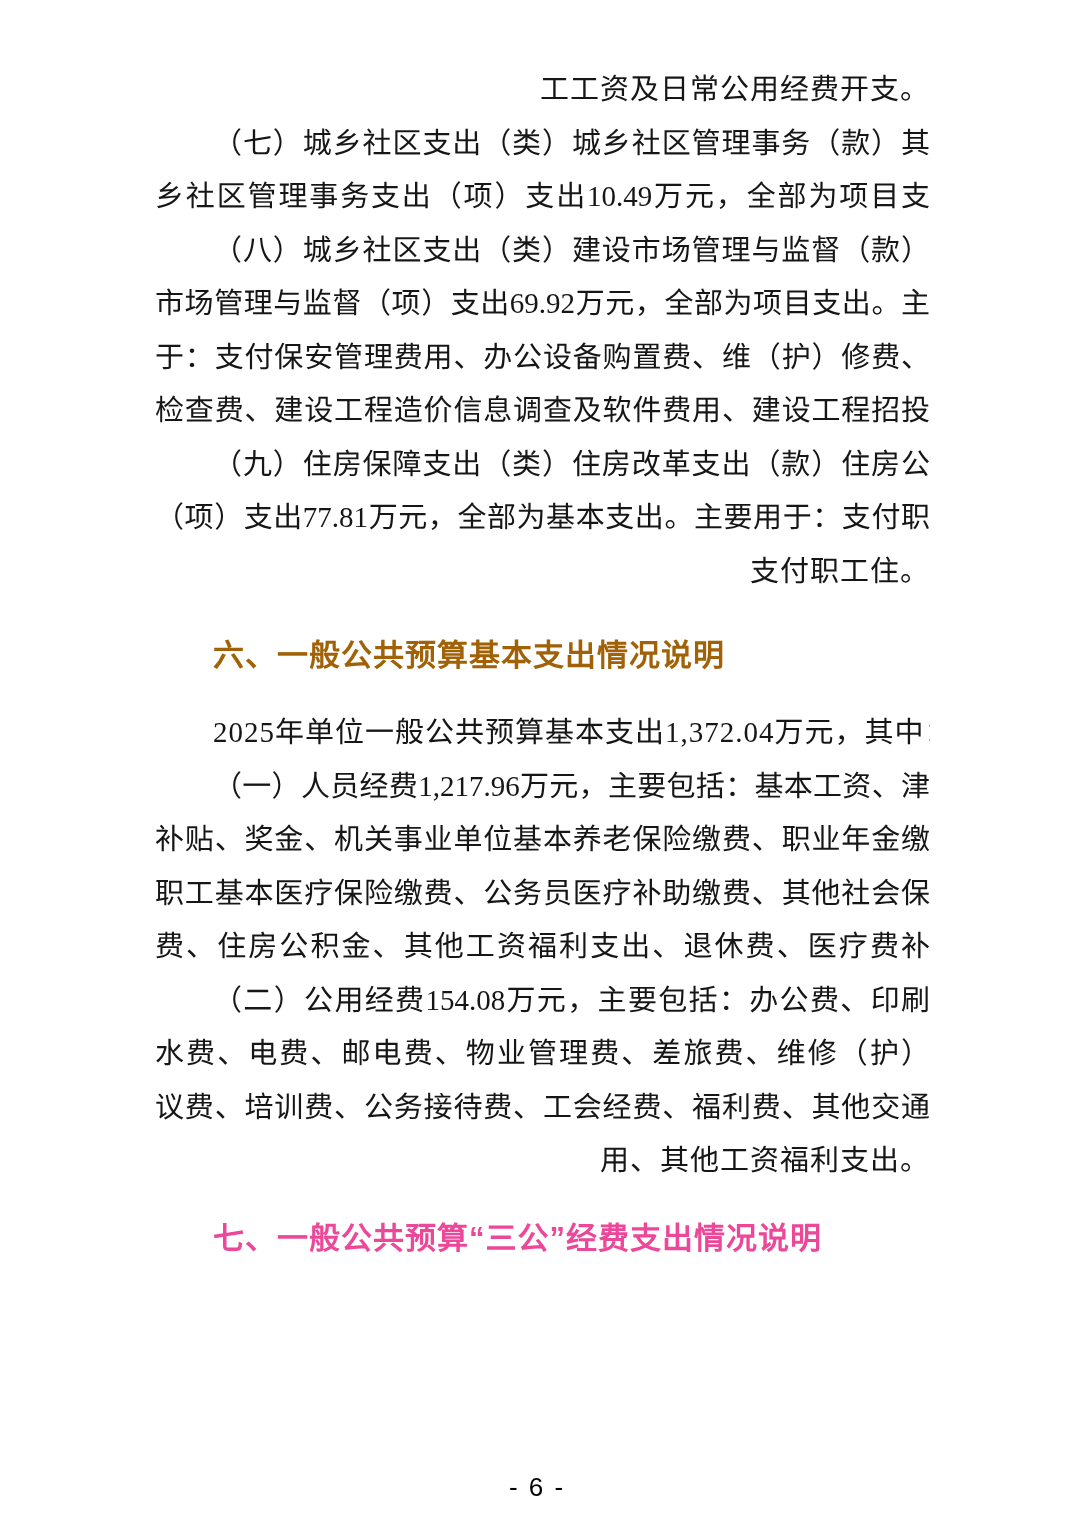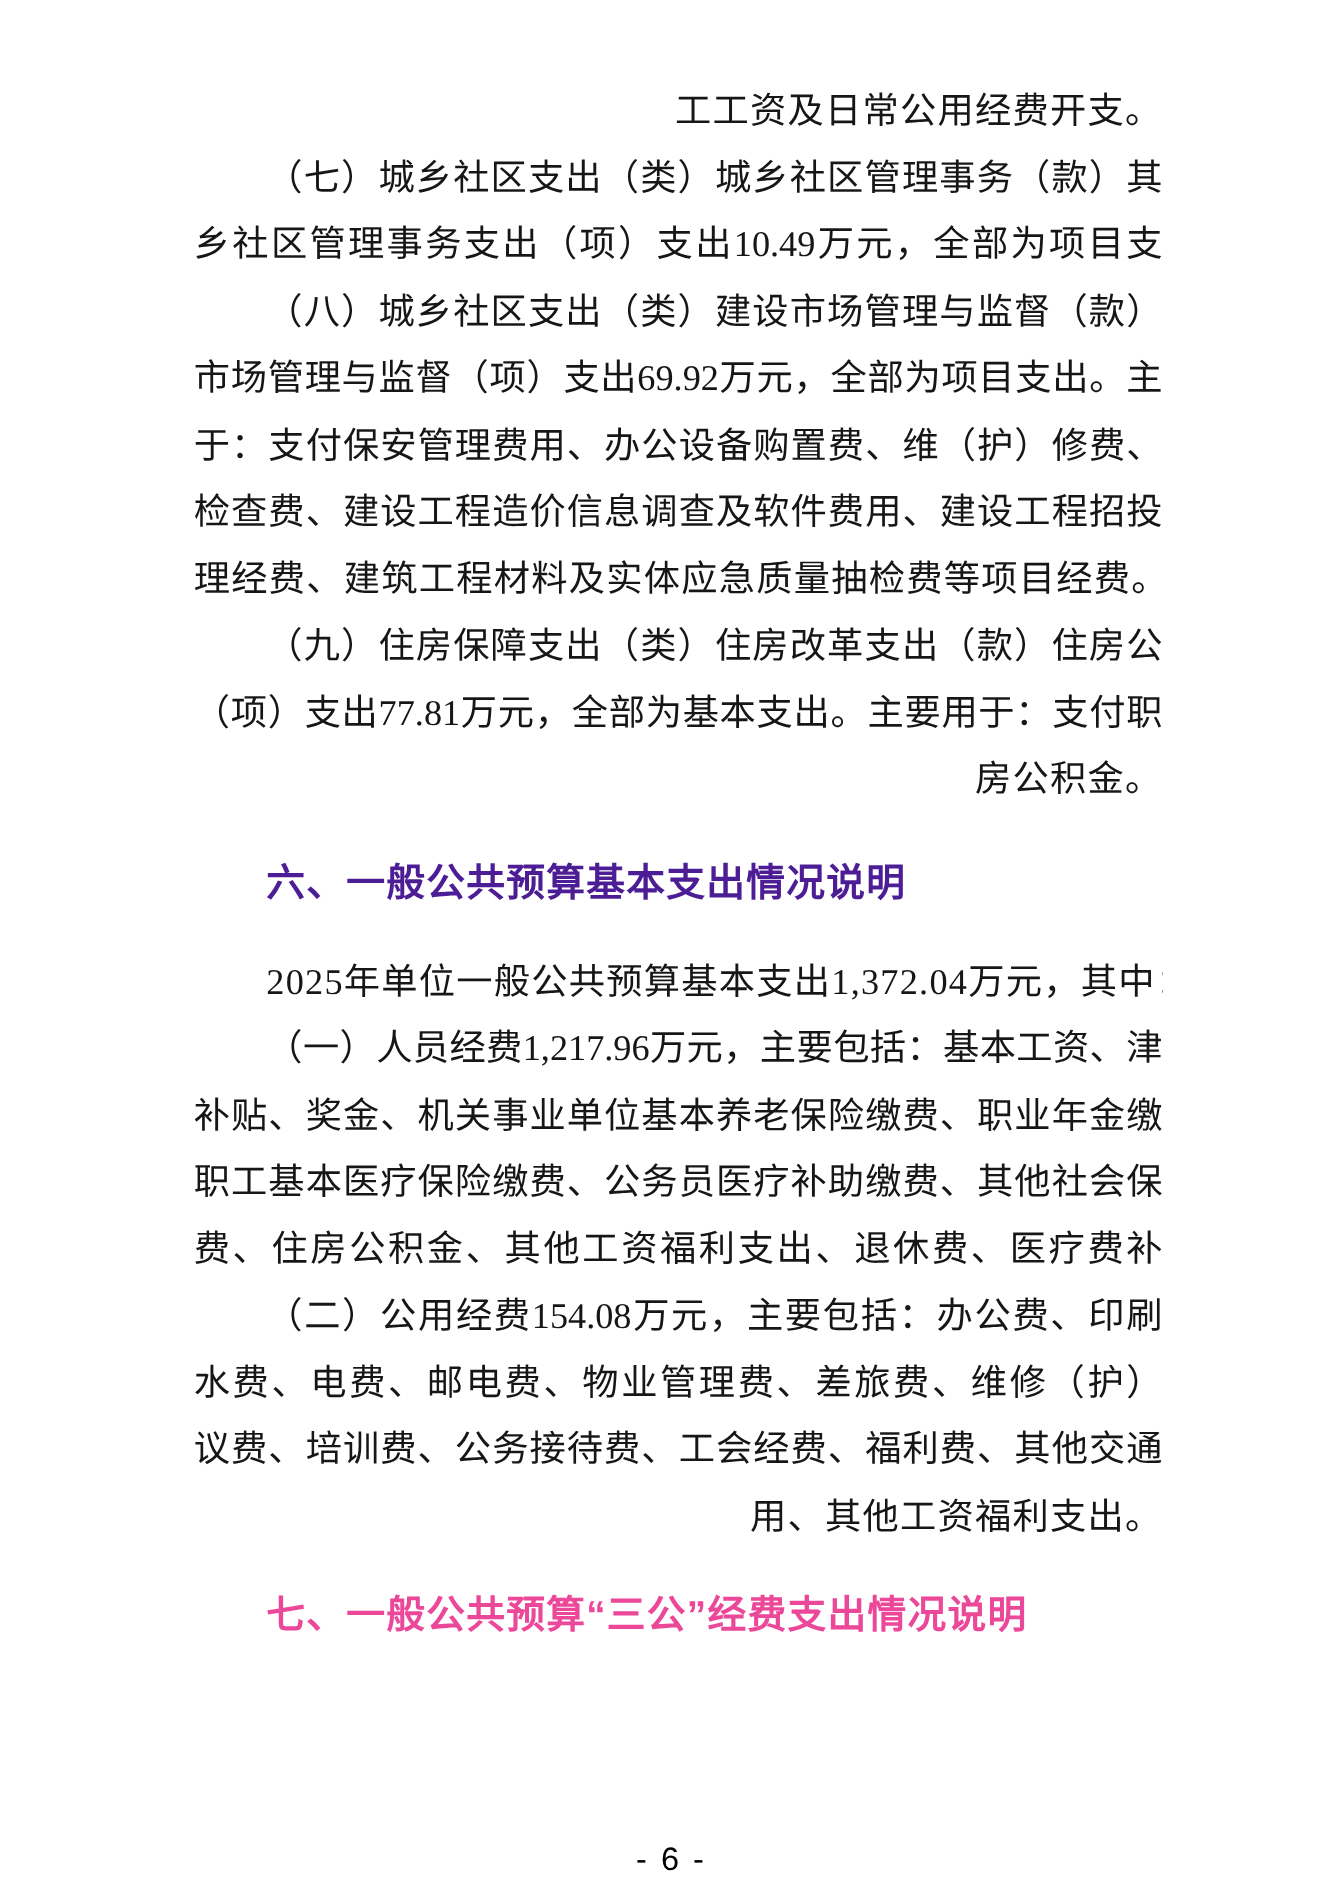--- a/index.html
+++ b/index.html
@@ -37,22 +37,22 @@
     letter-spacing: 1px;
   }
   .ind { text-indent: 58px; }
   
   .hsix {
     margin-top: 29px;
     height: 58px;
     line-height: 58px;
     font-size: 31px;
     font-weight: 700;
-    color: #4c1d95;
-    font-family: Liberation Mono, monospace;
+    color: #a16207;
+    font-family: Liberation Serif, serif;
     text-indent: 58px;
     letter-spacing: 1px;
     white-space: nowrap;
   }
   .mid { margin-top: 21px; }
   .hseven {
     margin-top: 24px;
     height: 54px;
     line-height: 54px;
     font-size: 31px;
@@ -81,24 +81,23 @@
 <div class="page">
   <div class="content">
 
     <div class="bl left">工工资及日常公用经费开支。</div>
     <div class="bl just ind">（七）城乡社区支出（类）城乡社区管理事务（款）其他城</div>
     <div class="bl just">乡社区管理事务支出（项）支出10.49万元，全部为项目支出。主</div>
     <div class="bl just ind">（八）城乡社区支出（类）建设市场管理与监督（款）建设</div>
     <div class="bl just">市场管理与监督（项）支出69.92万元，全部为项目支出。主要用</div>
     <div class="bl just">于：支付保安管理费用、办公设备购置费、维（护）修费、突击</div>
     <div class="bl just">检查费、建设工程造价信息调查及软件费用、建设工程招投标管</div>
-    <div class="bl left">理经费、建筑工程材料及实体应急质量抽检费等项目经费。</div>
     <div class="bl just ind">（九）住房保障支出（类）住房改革支出（款）住房公积金</div>
     <div class="bl just">（项）支出77.81万元，全部为基本支出。主要用于：支付职工住</div>
-    <div class="bl left">房公积金。</div>
+    <div class="bl left">支付职工住。</div>
 
     <h2 class="hsix">六、一般公共预算基本支出情况说明</h2>
 
     <div class="mid">
       <div class="bl left ind">2025年单位一般公共预算基本支出1,372.04万元，其中：</div>
       <div class="bl just ind">（一）人员经费1,217.96万元，主要包括：基本工资、津贴</div>
       <div class="bl just">补贴、奖金、机关事业单位基本养老保险缴费、职业年金缴费、</div>
       <div class="bl just">职工基本医疗保险缴费、公务员医疗补助缴费、其他社会保障缴</div>
       <div class="bl just">费、住房公积金、其他工资福利支出、退休费、医疗费补助、其</div>
       <div class="bl just ind">（二）公用经费154.08万元，主要包括：办公费、印刷费、</div>

